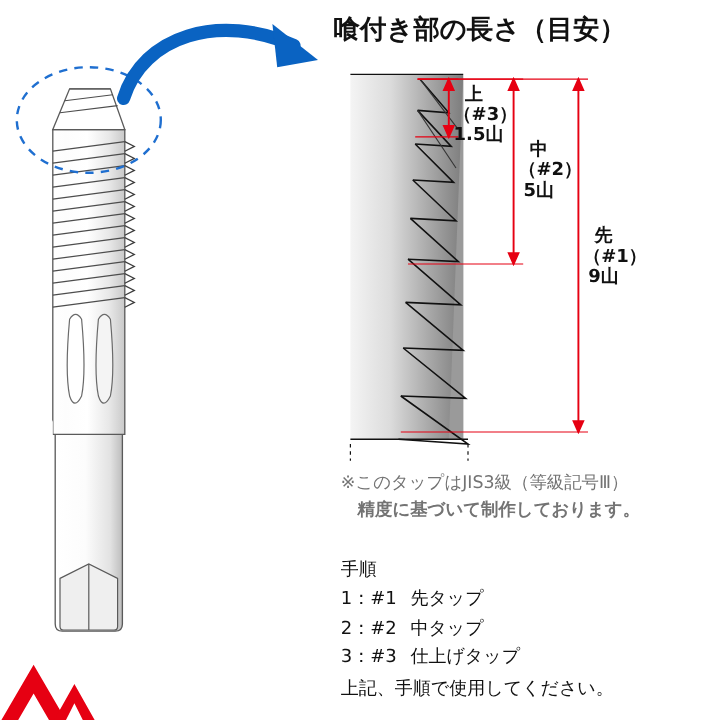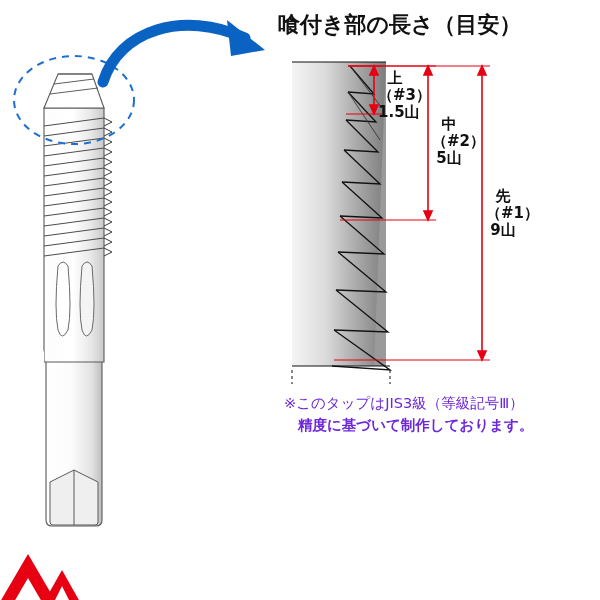--- a/index.html
+++ b/index.html
@@ -54,21 +54,21 @@
   .dim-ue  { left: 378px; top: 70px;  width: 34px; }
   .dim-naka{ left: 432px; top: 116px; width: 34px; }
   .dim-saki{ left: 486px; top: 188px; width: 34px; }
 
   
   .note {
     left: 284px;
     top: 392px;
     font-size: 14.5px;
     line-height: 1.55;
-    color: #6d28d9;
+    color: #737373;
     white-space: nowrap;
   }
   .note .indent { padding-left: 14px; display: block; font-weight: bold; }
 
   
   .steps {
     left: 284px;
     top: 462px;
     font-size: 15px;
     line-height: 1.62;
@@ -252,20 +252,33 @@
     <span class="l1">先</span>
     <span class="l2">（#1）</span>
     <span class="l3">9山</span>
   </div>
 
   <div class="abs note">
     <span>※このタップはJIS3級（等級記号Ⅲ）</span>
     <span class="indent">精度に基づいて制作しております。</span>
   </div>
 
+  <div class="abs steps">
+    <span class="row">手順</span>
+    <span class="row">
+      <span class="num">1：#1</span><span>先タップ</span>
+    </span>
+    <span class="row">
+      <span class="num">2：#2</span><span>中タップ</span>
+    </span>
+    <span class="row">
+      <span class="num">3：#3</span><span>仕上げタップ</span>
+    </span>
+    <span class="closing">上記、手順で使用してください。</span>
+  </div>
 
   <div class="abs red-mark">
     <svg width="90" height="62" viewBox="0 0 90 62" xmlns="http://www.w3.org/2000/svg">
       <path d="M0 62 L28 14 L56 62 L42 62 L28 38 L14 62 Z" fill="#e60012"></path>
       <path d="M44 62 L62 30 L80 62 L70 62 L62 46 L54 62 Z" fill="#e60012"></path>
     </svg>
   </div>
 
 </div>
 

